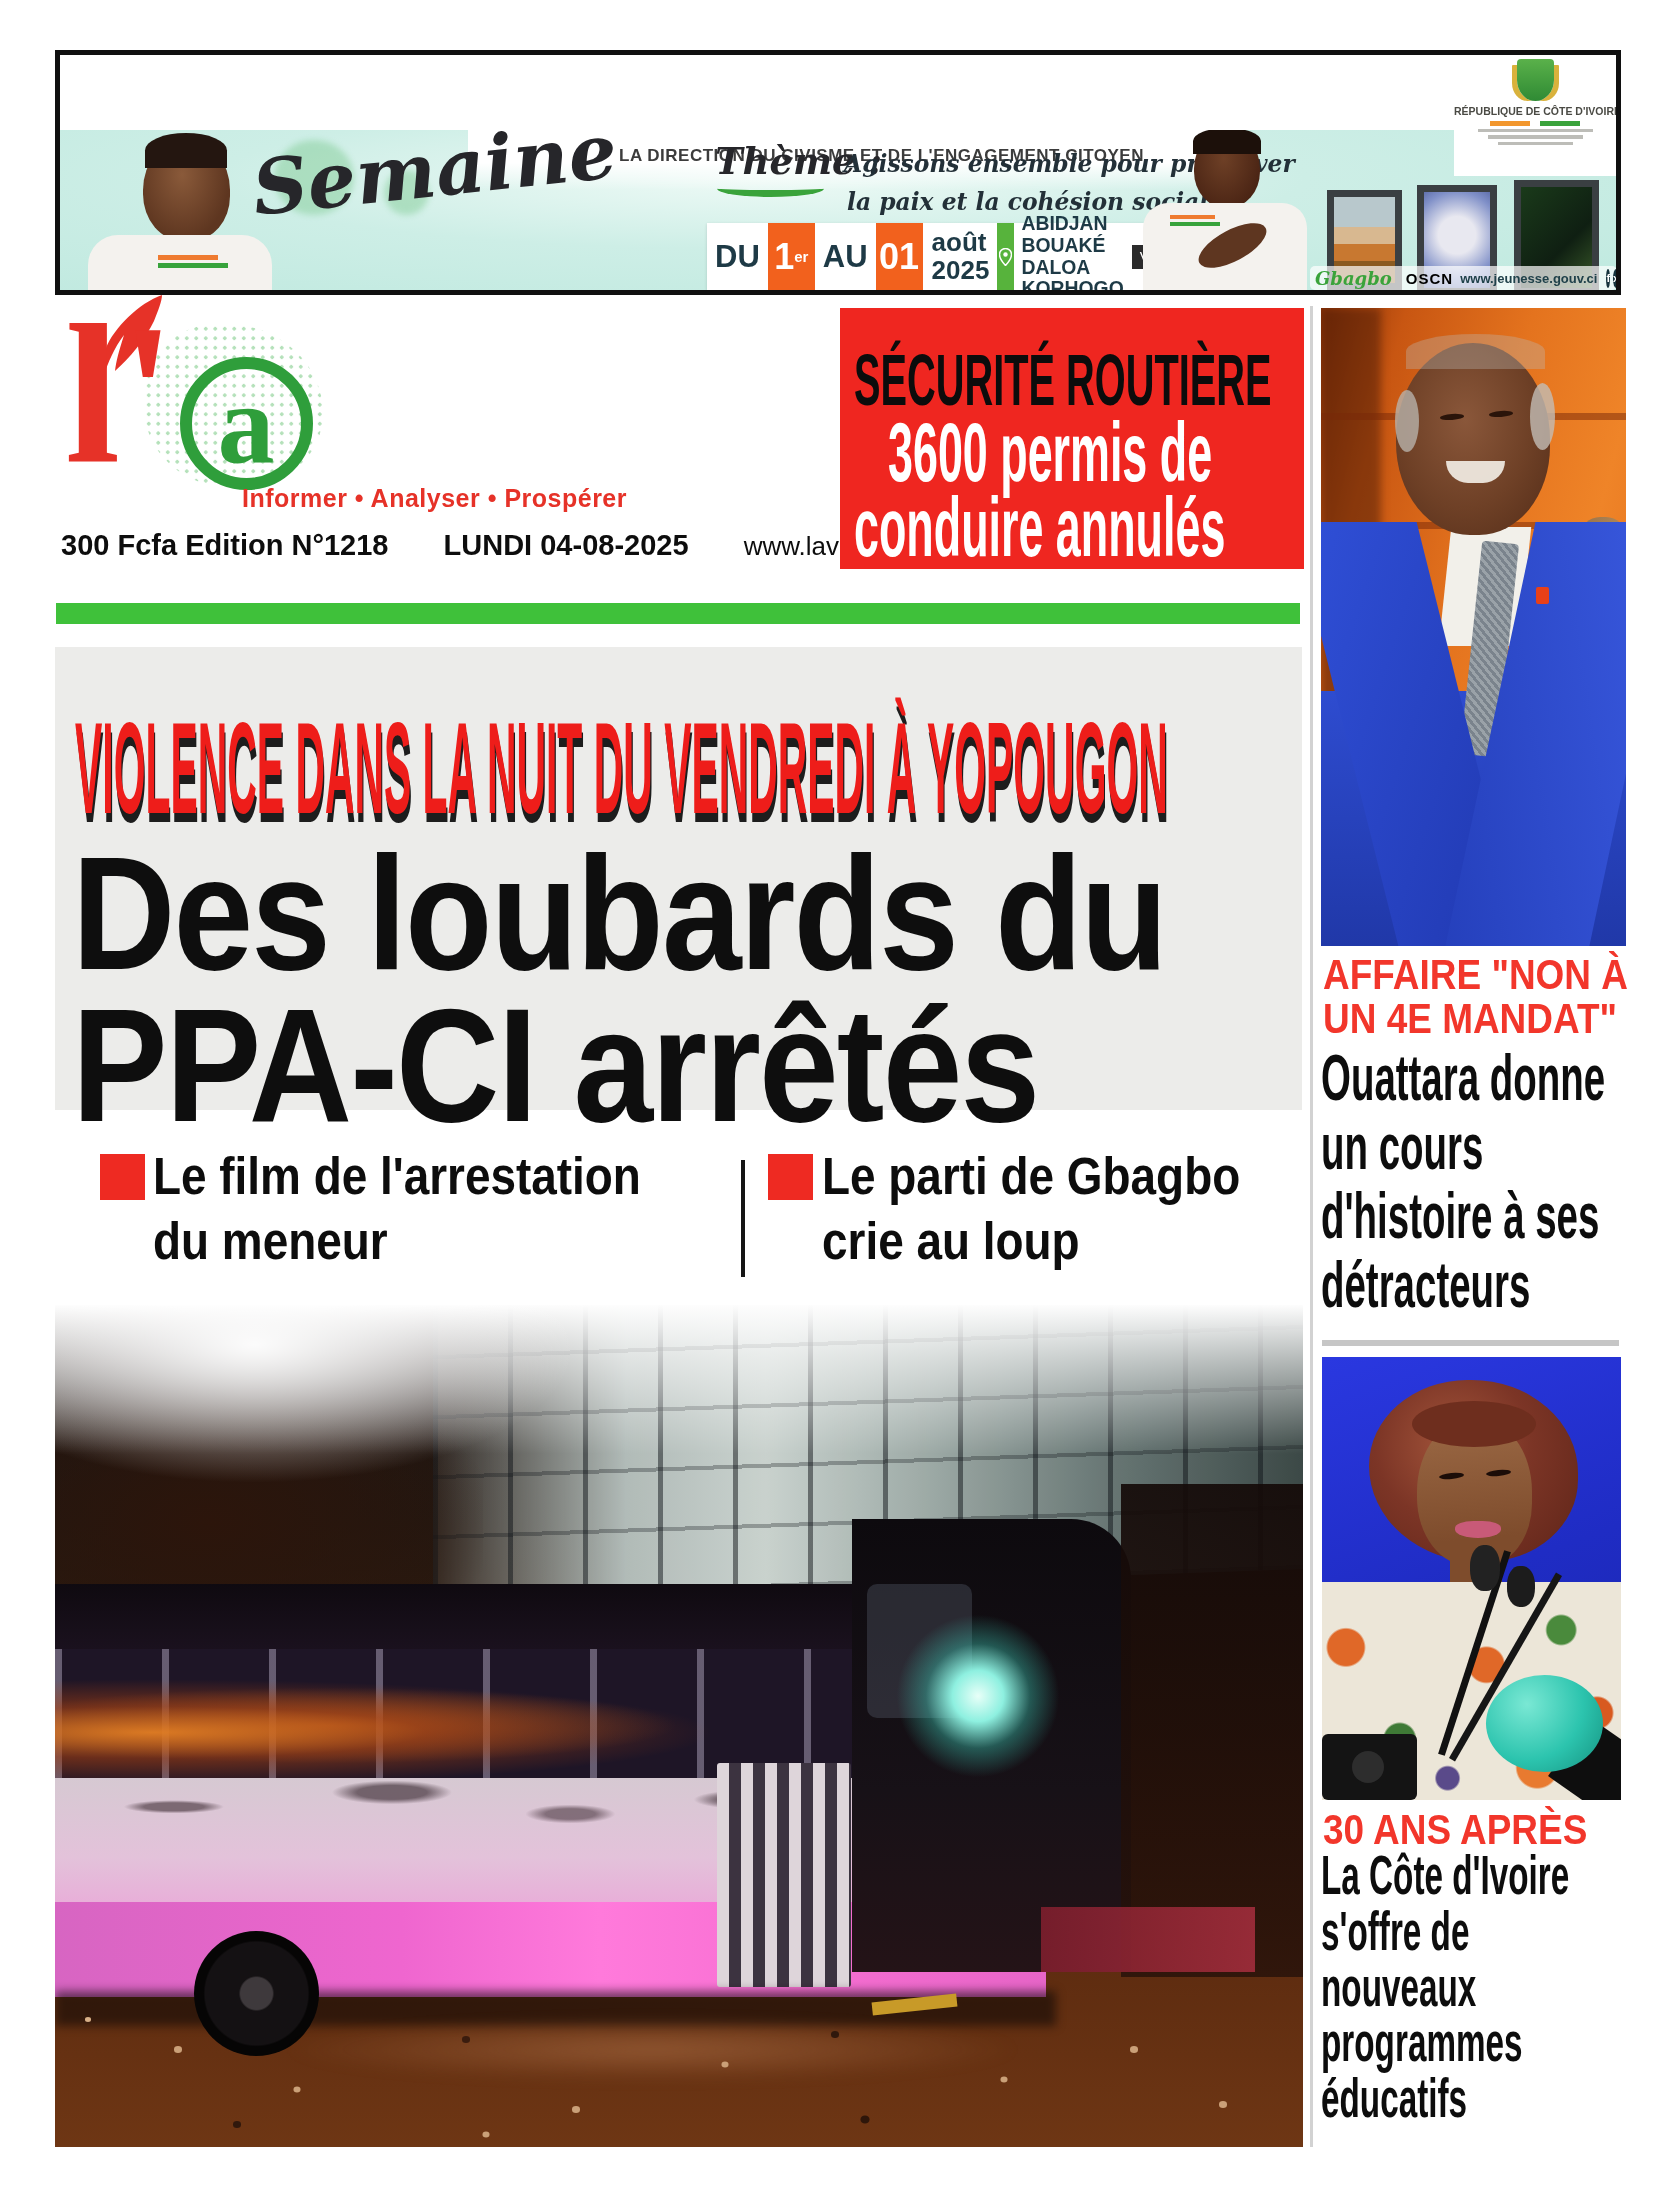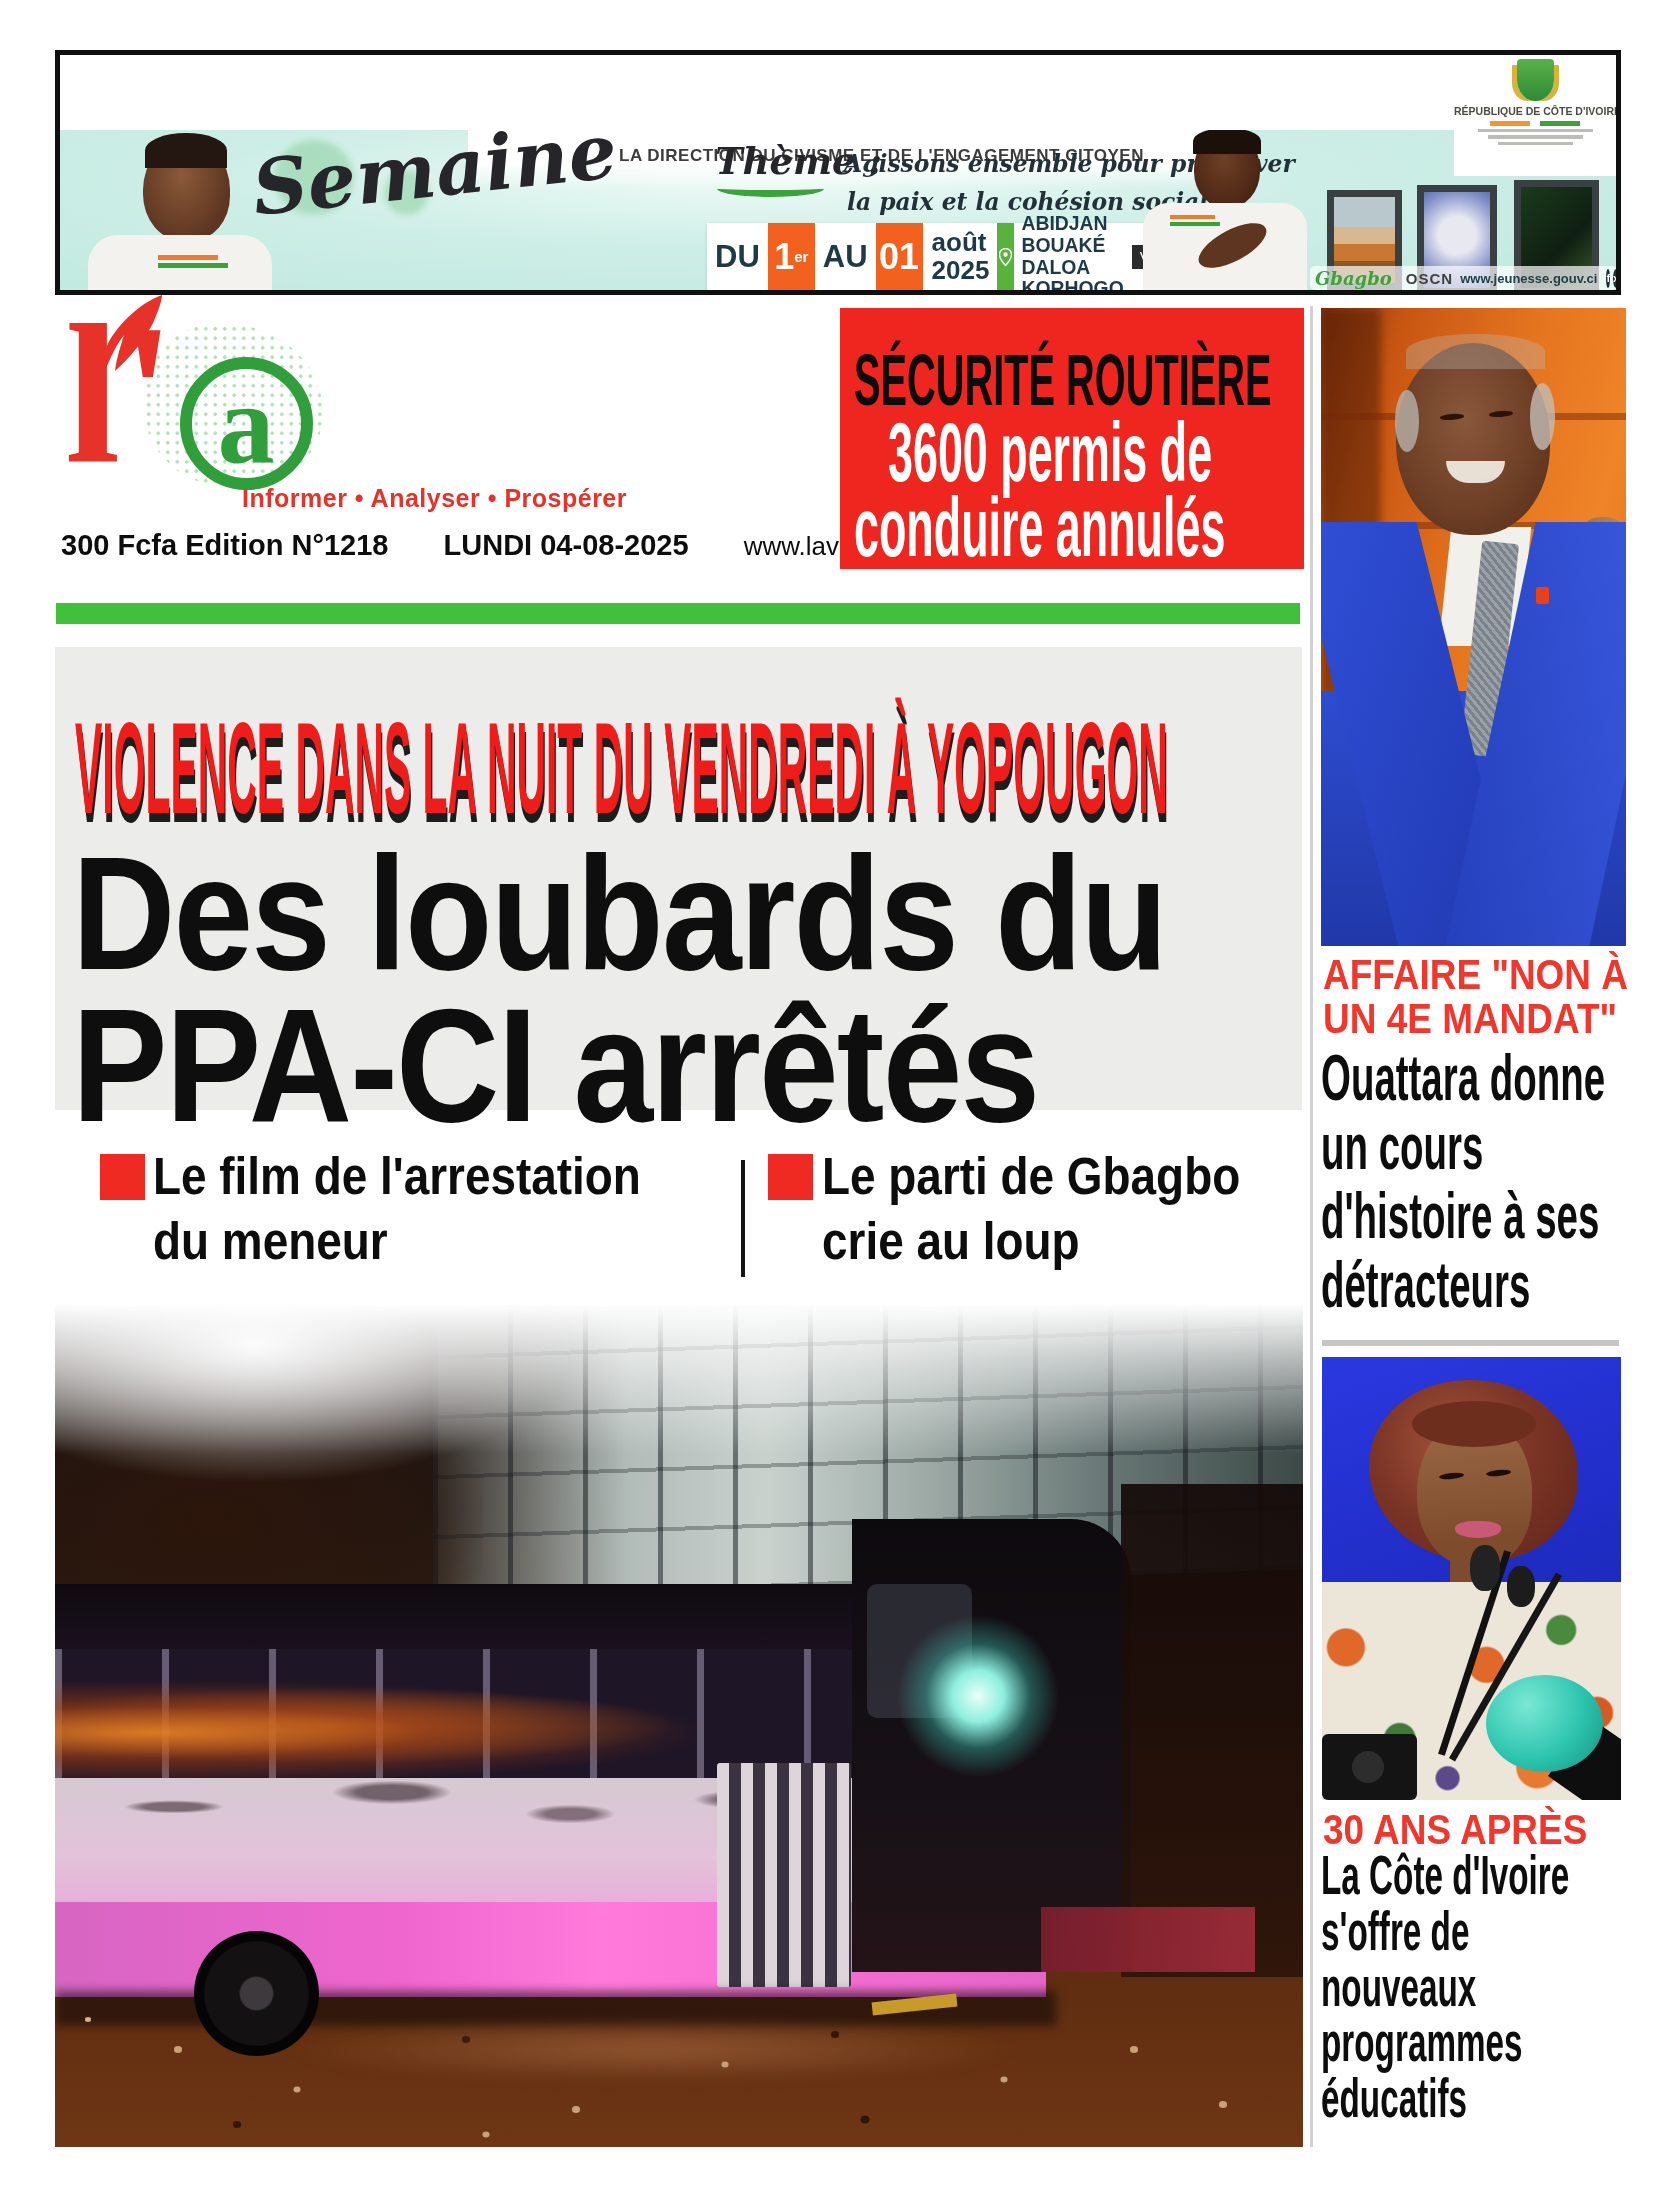--- a/index.html
+++ b/index.html
@@ -49,21 +49,21 @@
   .shield{display:inline-block;width:37px;height:42px;background:linear-gradient(180deg,#5ab14a,#2f8a34);
           border-radius:4px 4px 50% 50%;margin-top:4px;box-shadow:-8px 3px 0 -3px #d9b23c, 8px 3px 0 -3px #d9b23c;}
   .rep-t{font-size:10.5px;font-weight:bold;color:#4a4a44;margin-top:2px;}
   .flagbars{width:90px;height:4.5px;margin:4px auto 3px auto;
           background:linear-gradient(90deg,#f2972d 0 44%,#ffffff 44% 56%,#3aa33b 56%);}
   .minline{width:115px;height:3.5px;background:#bdbdb8;margin:3px auto;}
   .b-footer{left:1250px;top:211px;width:307px;height:24px;display:flex;align-items:center;
           background:rgba(255,255,255,.7);border-radius:5px;padding-left:5px;box-sizing:border-box;}
   .f-jeunes{font-family:"DejaVu Serif",serif;font-style:italic;font-weight:bold;font-size:18px;color:#3aa33b;}
   .f-mini{width:12px;height:16px;background:linear-gradient(180deg,#e87820,#3aa33b);margin:0 7px;}
-  .f-oscn{font-size:15px;font-weight:bold;color:#404040;letter-spacing:1px;margin-right:7px;}
+  .f-oscn{font-size:15px;font-weight:bold;color:#000000;letter-spacing:1px;margin-right:7px;}
   .f-web{font-size:13px;color:#20414a;font-weight:bold;margin-right:6px;}
   .soc{width:19px;height:19px;border-radius:50%;background:#16333c;color:#fff;font-size:11px;
           font-weight:bold;display:inline-flex;align-items:center;justify-content:center;margin-left:3px;}
   
   .mapdots{left:144px;top:324px;width:179px;height:164px;opacity:.85;
           background-image:radial-gradient(circle,#a8dcae 1.5px,transparent 2px);background-size:9.5px 9.5px;
           border-radius:42% 55% 46% 50%;}
   .brand{left:65px;top:305px;display:flex;align-items:flex-start;
           font-family:"Liberation Serif",serif;font-weight:bold;color:#e63228;line-height:.9;}
   .brand .big{font-size:199px;}

